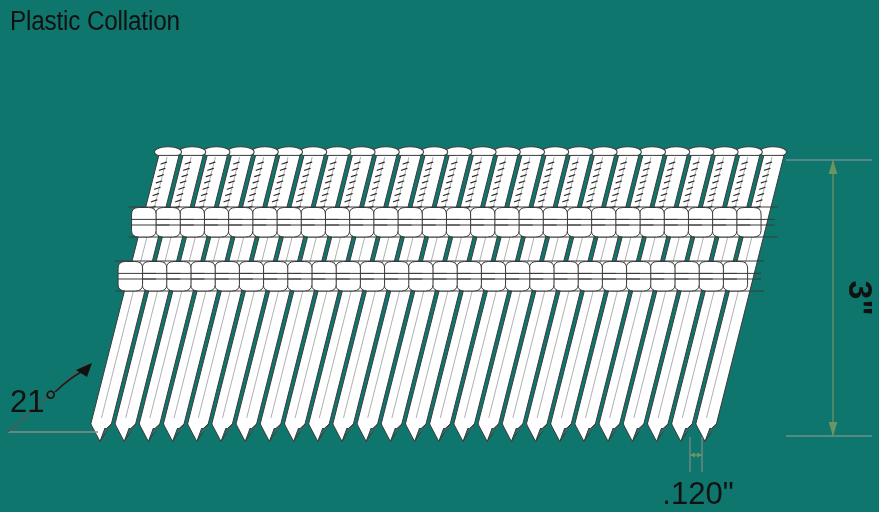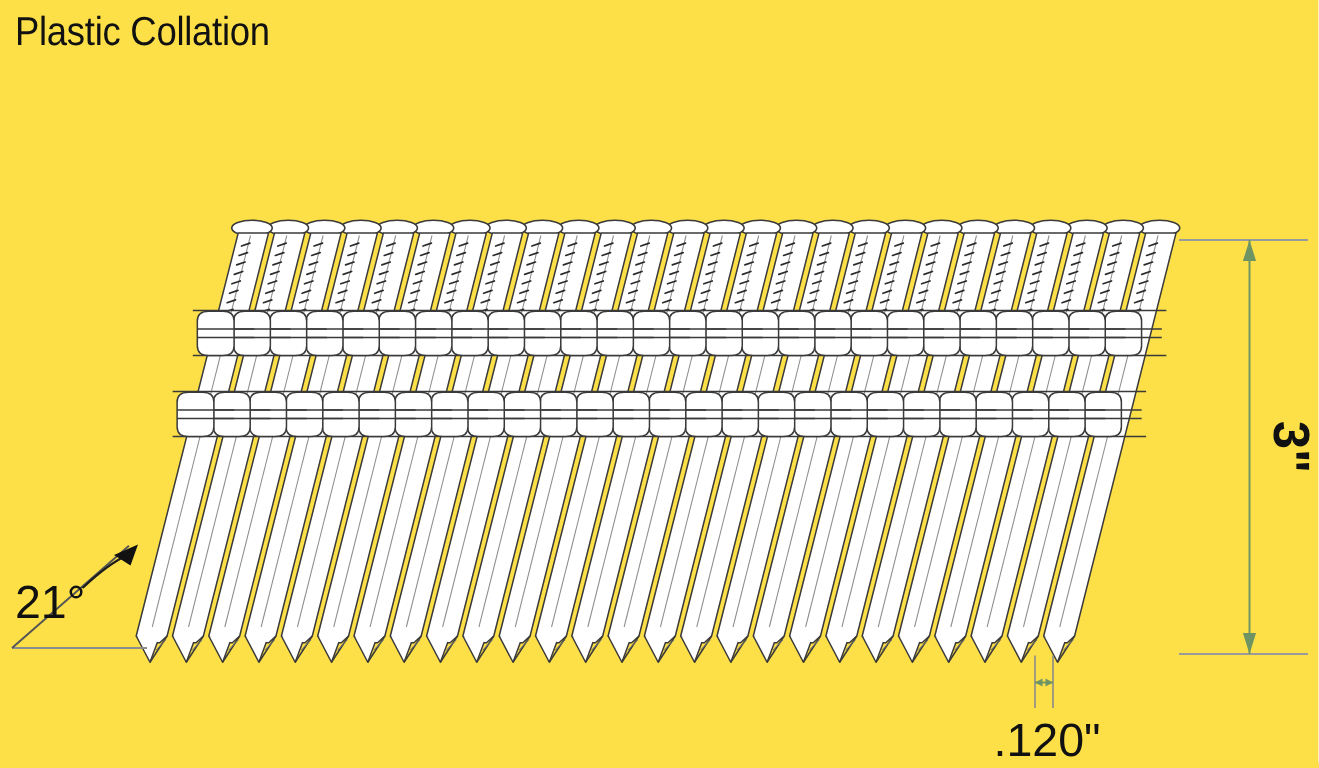--- a/index.html
+++ b/index.html
@@ -4,21 +4,21 @@
 <style>
   html, body {
     margin: 0;
     padding: 0;
     background: #ffffff;
   }
   #page {
     position: relative;
     width: 879px;
     height: 512px;
-    background: #fde047;
+    background: #0f766e;
     overflow: hidden;
     font-family: "Liberation Sans", sans-serif;
   }
   #title {
     position: absolute;
     left: 10px;
     top: 6px;
     font-family: "Liberation Sans", sans-serif;
     font-size: 27px;
     font-weight: 400;

